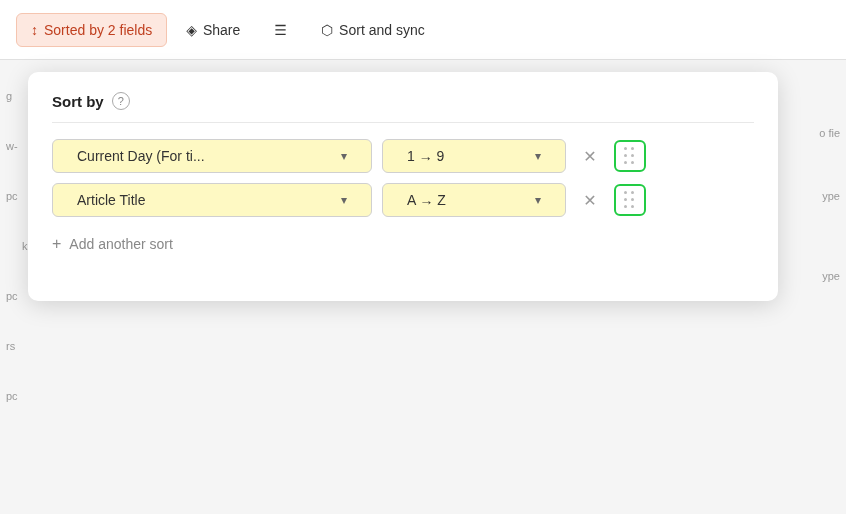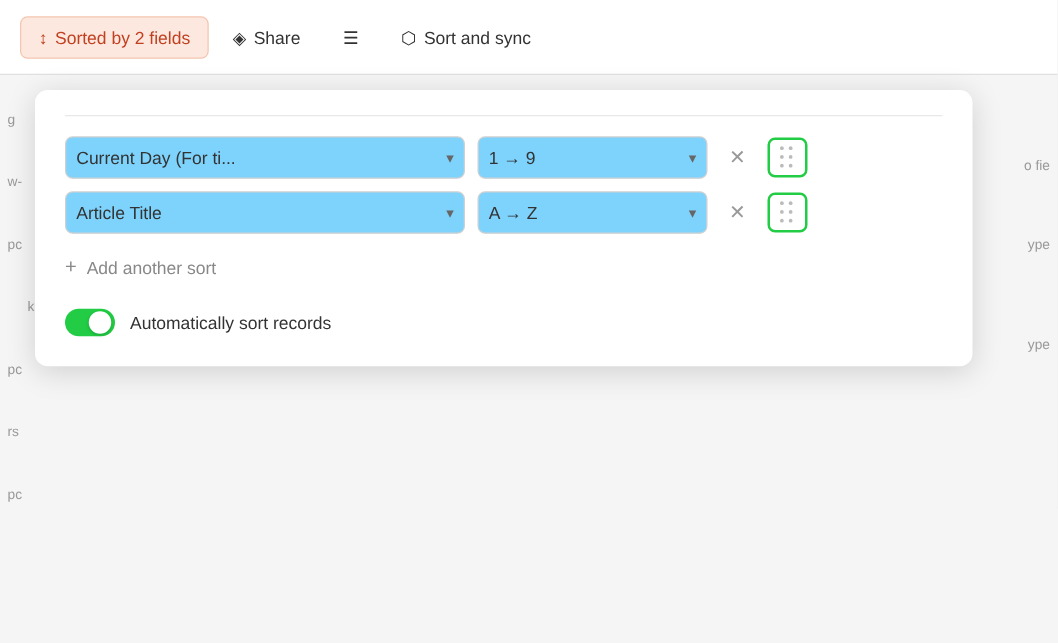--- a/index.html
+++ b/index.html
@@ -114,24 +114,24 @@
     .sort-row {
       display: flex;
       align-items: center;
       gap: 10px;
     }
 
     .sort-select {
       display: flex;
       align-items: center;
       justify-content: space-between;
-      padding: 8px 8px;
+      padding: 8px 24px;
       border: 1px solid #d0d0d0;
       border-radius: 6px;
-      background: #7dd3fc;
+      background: #fef9c3;
       cursor: pointer;
       font-size: 14px;
       color: #333;
       user-select: none;
     }
 
     .sort-select.field-select {
       width: 320px;
     }
 
@@ -280,20 +280,26 @@
   <span class="side-label" style="left:6px; top:230px;">pc</span>
   <span class="side-label" style="left:6px; top:280px;">rs</span>
   <span class="side-label" style="left:6px; top:330px;">pc</span>
   <span class="side-label" style="right:6px; top:67px;">o fie</span>
   <span class="side-label" style="right:6px; top:130px;">ype</span>
   <span class="side-label" style="right:6px; top:210px;">ype</span>
 </div>
 
 <div class="sort-panel">
 
+  <div class="sort-header">
+    <span class="sort-header-label">Sort by</span>
+    <div class="help-icon">
+      <span>?</span>
+    </div>
+  </div>
 
   <hr class="divider">
 
   <div class="sort-rows">
 
     <div class="sort-row">
       <div class="sort-select field-select">
         <span>Current Day (For ti...</span>
         <span class="chevron-icon">▾</span>
       </div>
@@ -340,20 +346,14 @@
       </div>
     </div>
 
   </div>
 
   <button class="add-sort-btn">
     <span class="add-sort-icon">+</span>
     <span>Add another sort</span>
   </button>
 
-  <div class="auto-sort-row">
-    <div class="toggle">
-      <div class="toggle-knob"></div>
-    </div>
-    <span class="auto-sort-label">Automatically sort records</span>
-  </div>
 
 </div>
 
 </body></html>

